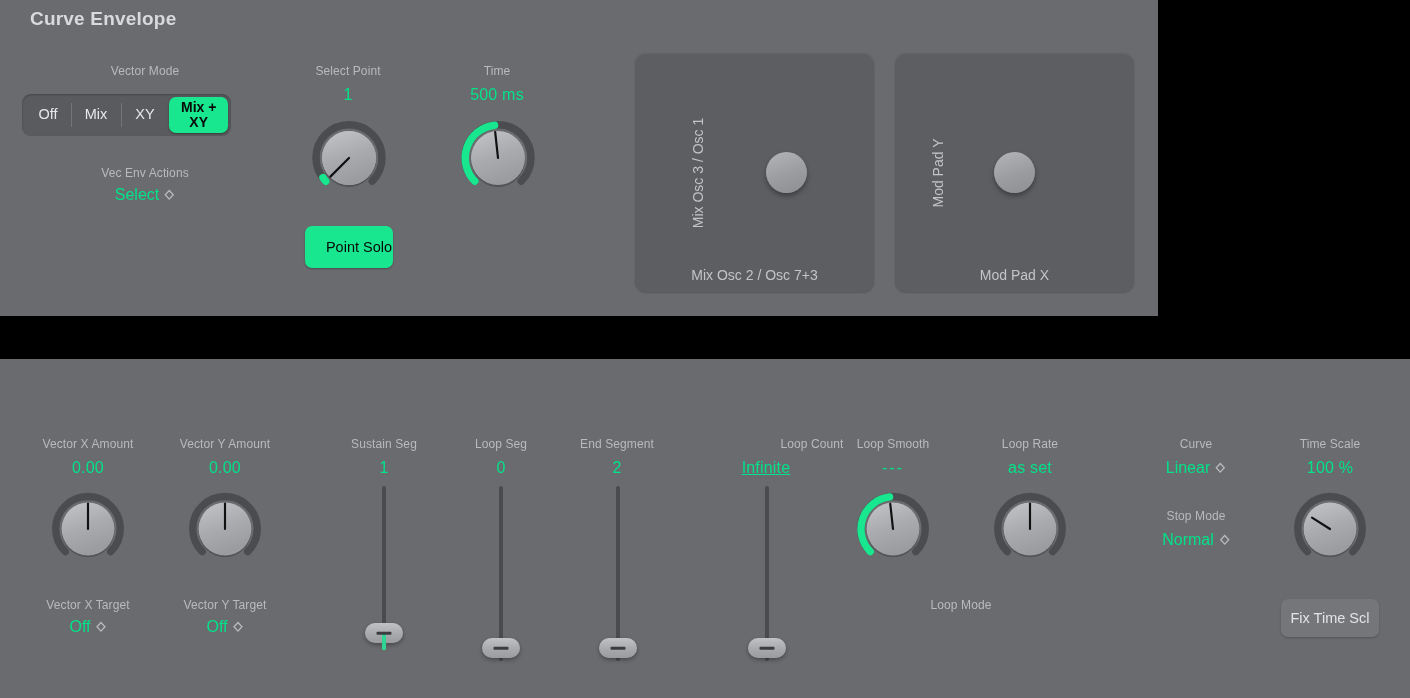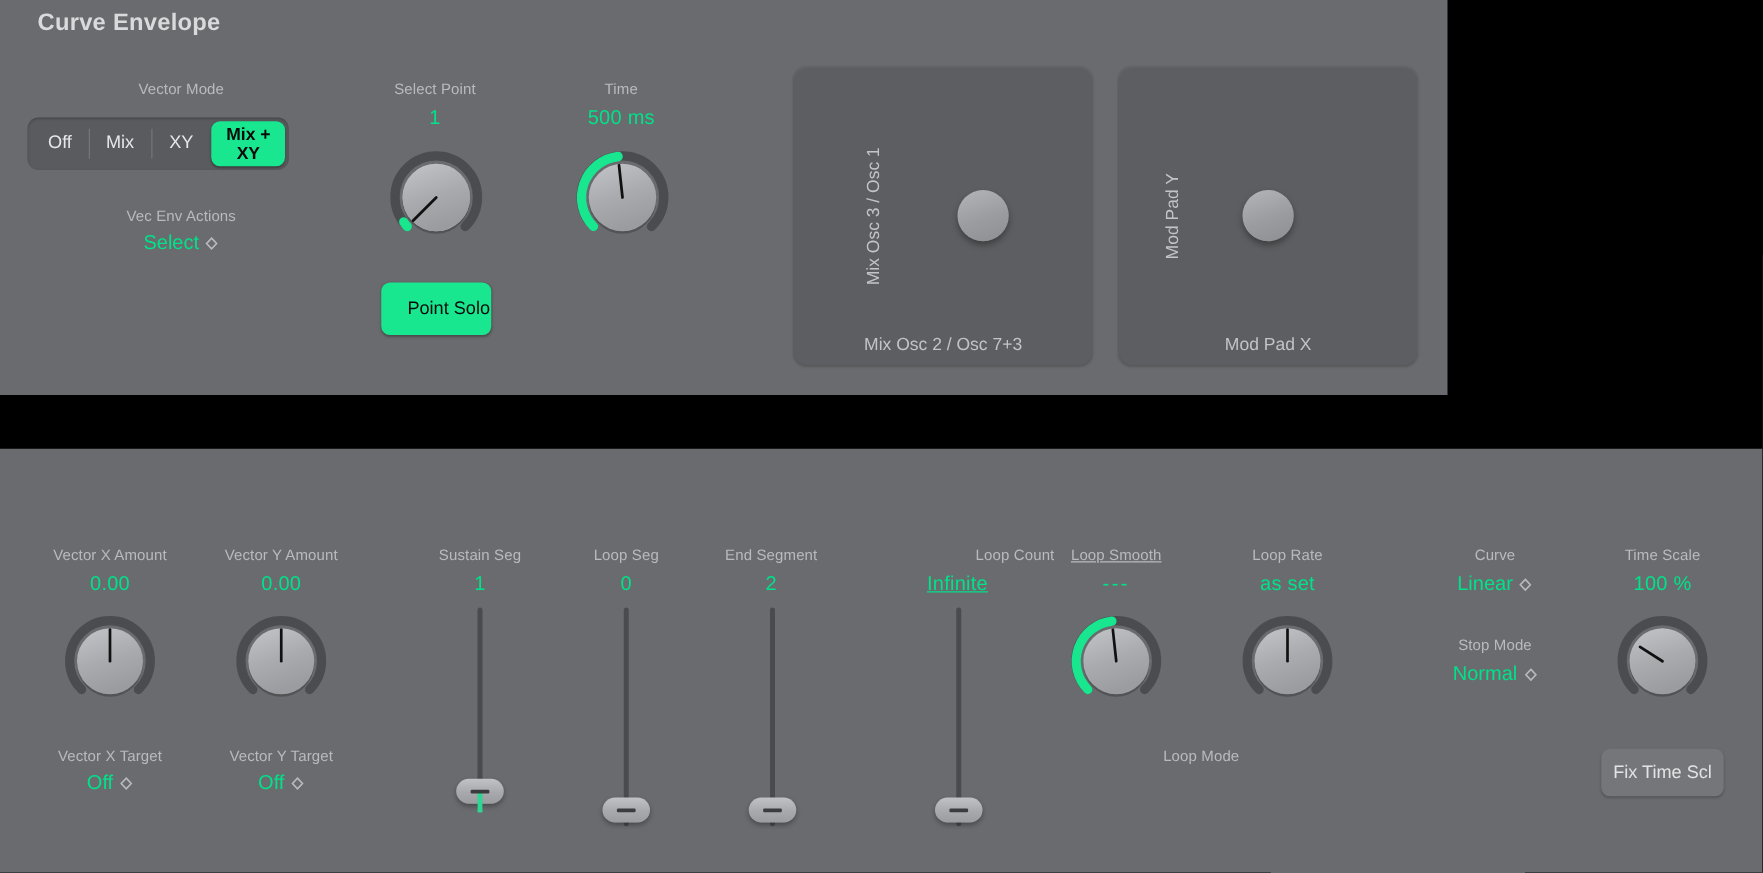--- a/index.html
+++ b/index.html
@@ -284,21 +284,21 @@
       <div class="thumb" style="top:152px;"></div>
     </div>
 
     <div class="lbl ctr" style="left:766px; top:78px;margin-left:46px;">Loop Count</div>
     <div class="val ctr" style="left:766px; top:100px;text-decoration:underline;">Infinite</div>
     <div class="slider" style="left:747px; top:127px; width:40px; height:175px;">
       <div class="track"></div>
       <div class="thumb" style="top:152px;"></div>
     </div>
 
-    <div class="lbl ctr" style="left:893px; top:78px;text-decoration:underline;">Loop Smooth</div>
+    <div class="lbl ctr" style="left:893px; top:78px;">Loop Smooth</div>
     <div class="val ctr" style="left:893px; top:100px; letter-spacing:2px;">---</div>
     <div class="knob" style="left:849px; top:126px;">
       <svg width="88" height="88" viewBox="0 0 90 90">
         <path d="M 21.8 68.2 A 33 33 0 1 1 68.2 68.2" fill="none" stroke="#4b4c4f" stroke-width="7.5" stroke-linecap="round"></path>
         <path d="M 21.8 68.2 A 33 33 0 0 1 41.5 12.2" fill="none" stroke="#18e78f" stroke-width="7.5" stroke-linecap="round"></path>
         <circle cx="45" cy="47" r="27" fill="rgba(0,0,0,.22)"></circle>
         <circle cx="45" cy="45" r="27" fill="url(#kg5)"></circle>
         <defs>
           <linearGradient id="kg5" x1="0" y1="0" x2="0.35" y2="1">
             <stop offset="0" stop-color="#c3c5c9"></stop>

